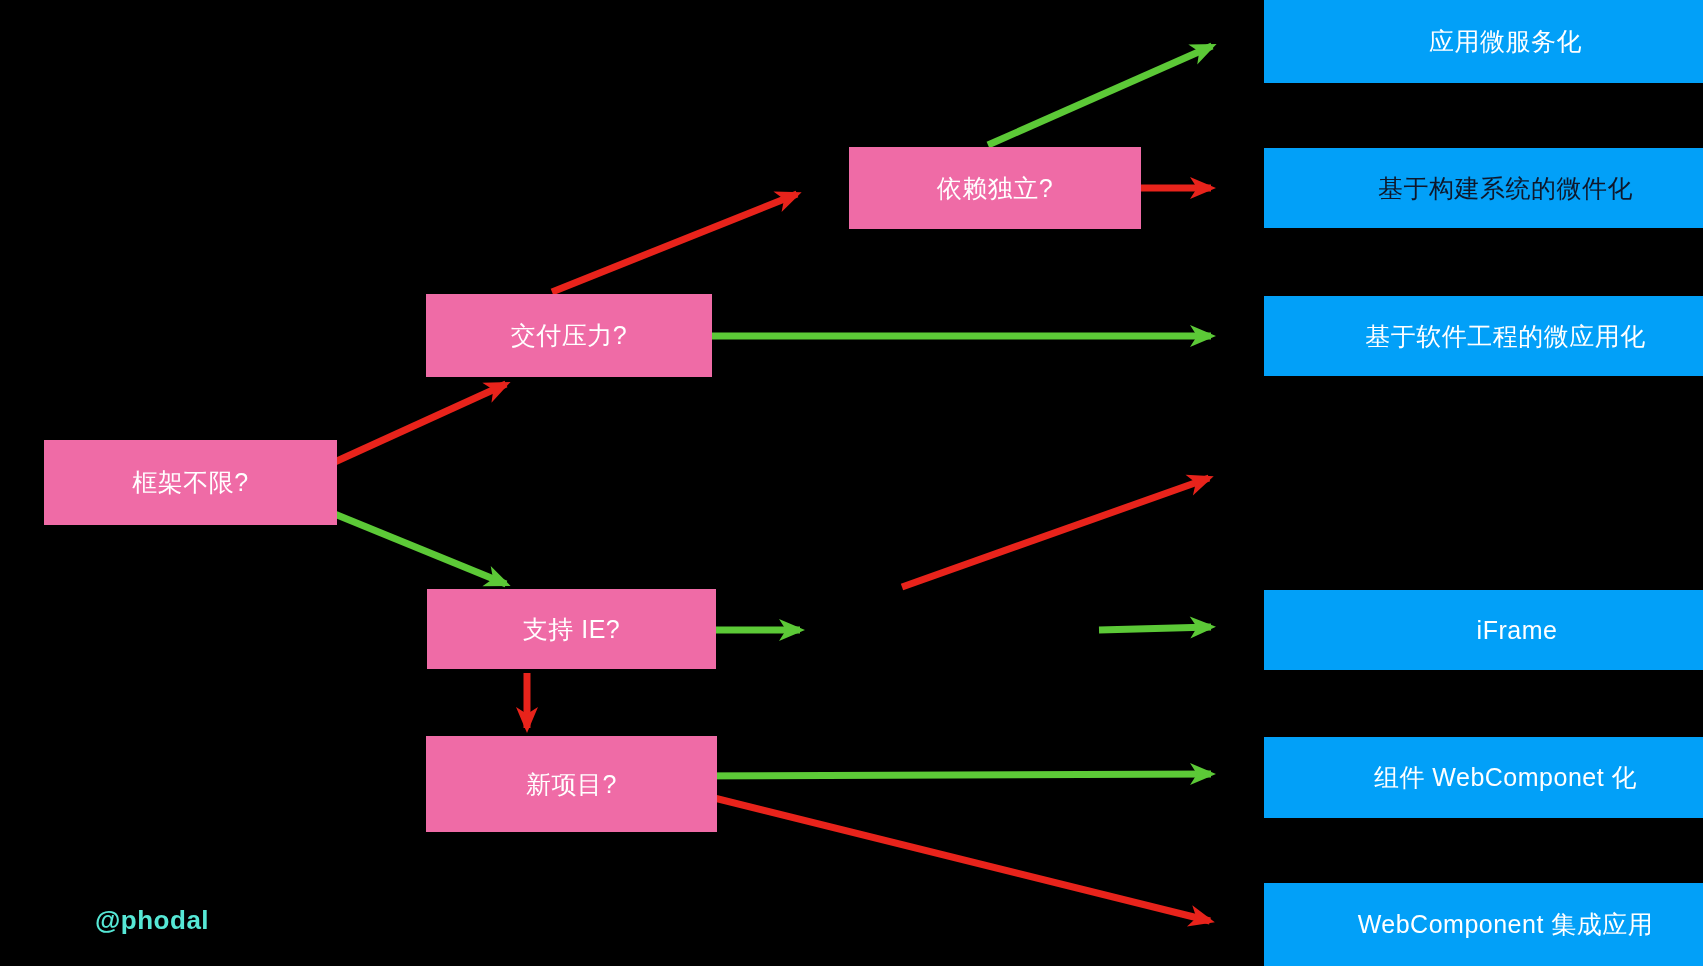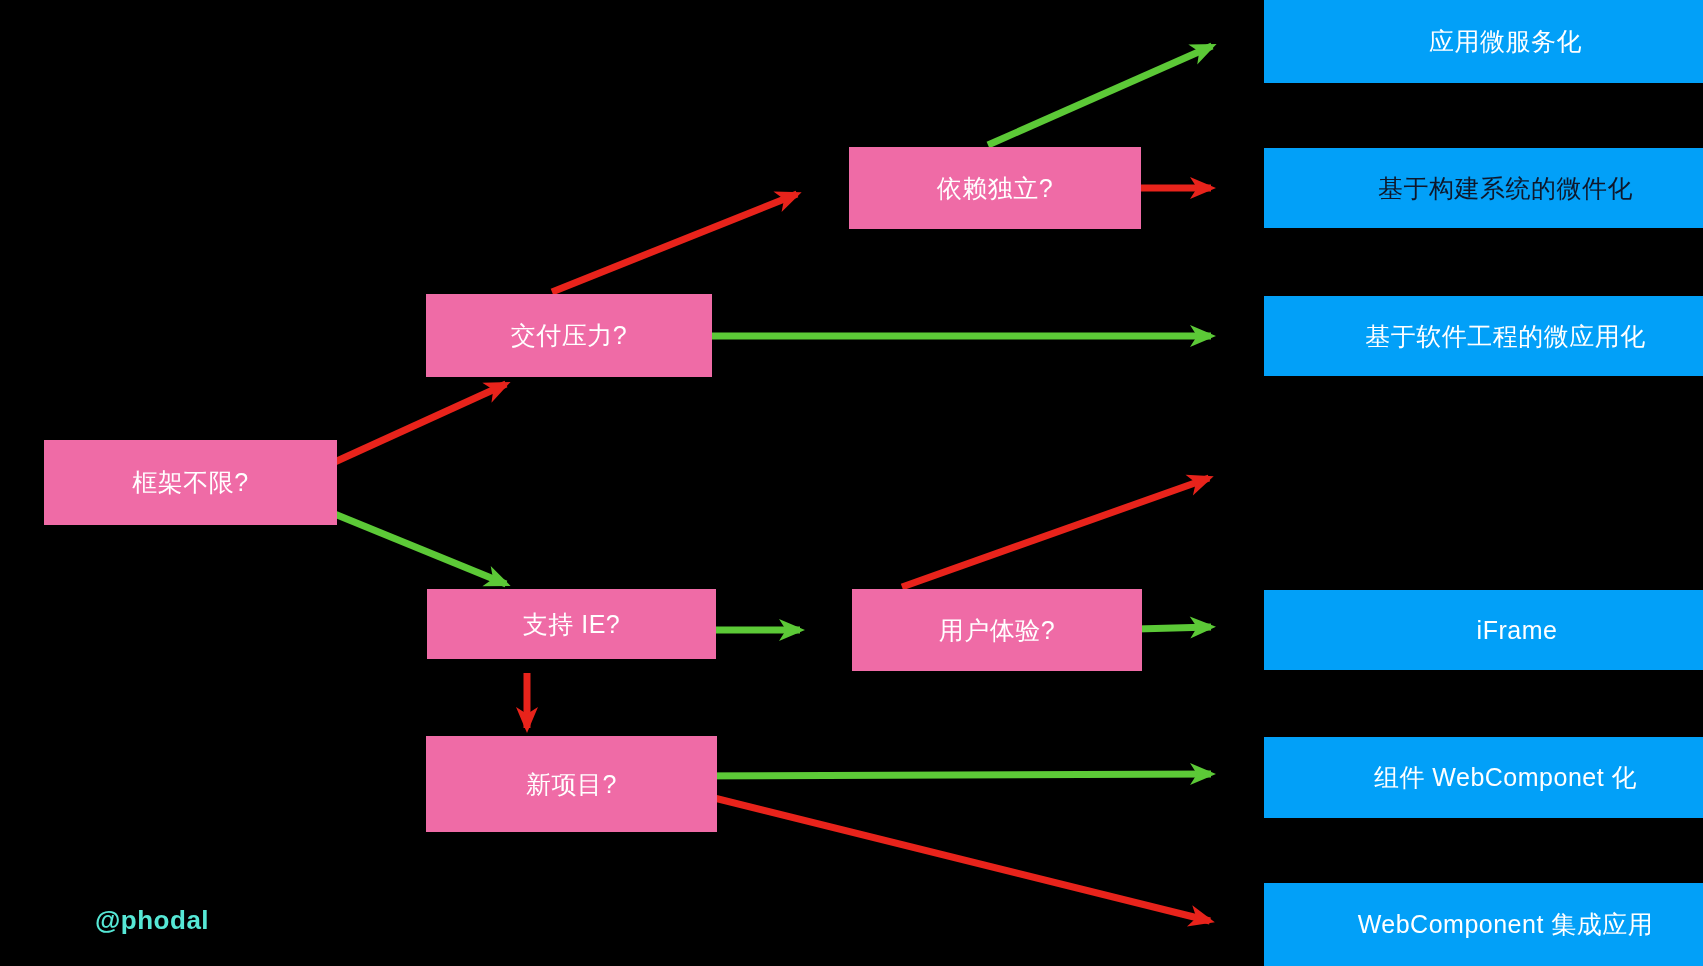--- a/index.html
+++ b/index.html
@@ -65,22 +65,21 @@
       <line x1="527" y1="673" x2="527" y2="728" stroke="#E8231B" stroke-width="7" marker-end="url(#arrow-no_edge)"></line>
       <line x1="902" y1="587" x2="1209" y2="478" stroke="#E8231B" stroke-width="7" marker-end="url(#arrow-no_edge)"></line>
       <line x1="1099" y1="630" x2="1211" y2="627" stroke="#5CC937" stroke-width="7" marker-end="url(#arrow-yes_edge)"></line>
       <line x1="674" y1="776" x2="1211" y2="774" stroke="#5CC937" stroke-width="7" marker-end="url(#arrow-yes_edge)"></line>
       <line x1="674" y1="788" x2="1210" y2="921" stroke="#E8231B" stroke-width="7" marker-end="url(#arrow-no_edge)"></line>
     </svg>
   <div class="watermark" style="left: 95px; top: 905px; color: rgb(86, 232, 214);">@phodal</div>
 <div class="node" style="left: 0px; top: 440px; width: 293px; height: 85px; background: rgb(239, 107, 166); color: rgb(255, 255, 255);">框架不限?</div>
     <div class="node" style="left: 382px; top: 294px; width: 286px; height: 83px; background: rgb(239, 107, 166); color: rgb(255, 255, 255);">交付压力?</div>
     <div class="node" style="left: 805px; top: 147px; width: 292px; height: 82px; background: rgb(239, 107, 166); color: rgb(255, 255, 255);">依赖独立?</div>
-    <div class="node" style="left: 383px; top: 589px; width: 289px; height: 70px; background: rgb(239, 107, 166); color: rgb(255, 255, 255);">支持 IE?</div>
-    <div class="node" style="left: 808px; top: 589px; width: 290px; height: 82px; background: rgb(239, 107, 166); color: rgb(255, 255, 255);">用户体验?</div>
+    <div class="node" style="left: 383px; top: 589px; width: 289px; height: 80px; background: rgb(239, 107, 166); color: rgb(255, 255, 255);">支持 IE?</div>
     <div class="node" style="left: 382px; top: 736px; width: 291px; height: 96px; background: rgb(239, 107, 166); color: rgb(255, 255, 255);">新项目?</div>
     <div class="node" style="left: 1220px; top: 0px; width: 483px; height: 83px; background: rgb(2, 160, 248); color: rgb(255, 255, 255);">应用微服务化</div>
     <div class="node" style="left: 1220px; top: 148px; width: 483px; height: 80px; background: rgb(2, 160, 248); color: #0f172a;">基于构建系统的微件化</div>
     <div class="node" style="left: 1220px; top: 296px; width: 483px; height: 80px; background: rgb(2, 160, 248); color: rgb(255, 255, 255);">基于软件工程的微应用化</div>
     <div class="node" style="left: 1220px; top: 590px; width: 506px; height: 80px; background: rgb(2, 160, 248); color: rgb(255, 255, 255);">iFrame</div>
     <div class="node" style="left: 1220px; top: 737px; width: 483px; height: 81px; background: rgb(2, 160, 248); color: rgb(255, 255, 255);">组件 WebComponet 化</div>
     <div class="node" style="left: 1220px; top: 883px; width: 483px; height: 83px; background: rgb(2, 160, 248); color: rgb(255, 255, 255);">WebComponent 集成应用</div>
   </div>
 
 </body></html>

